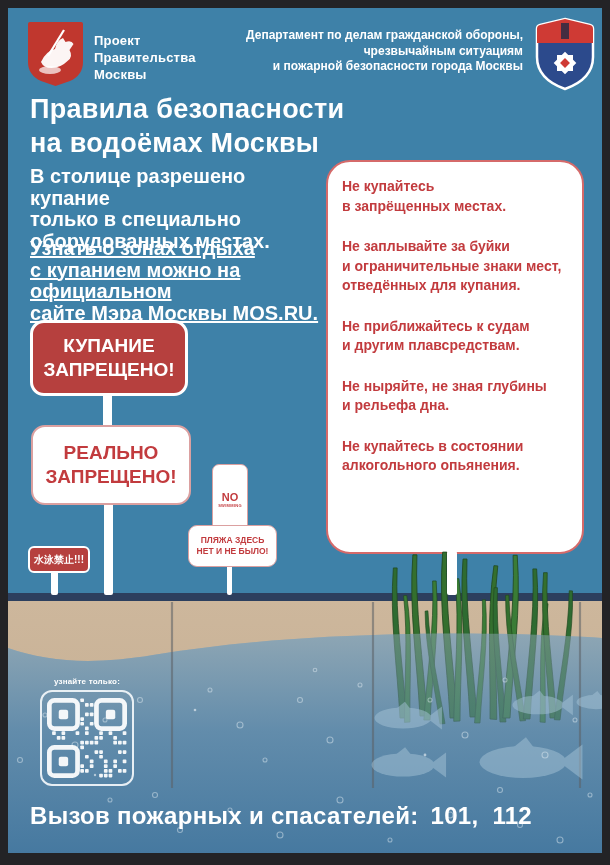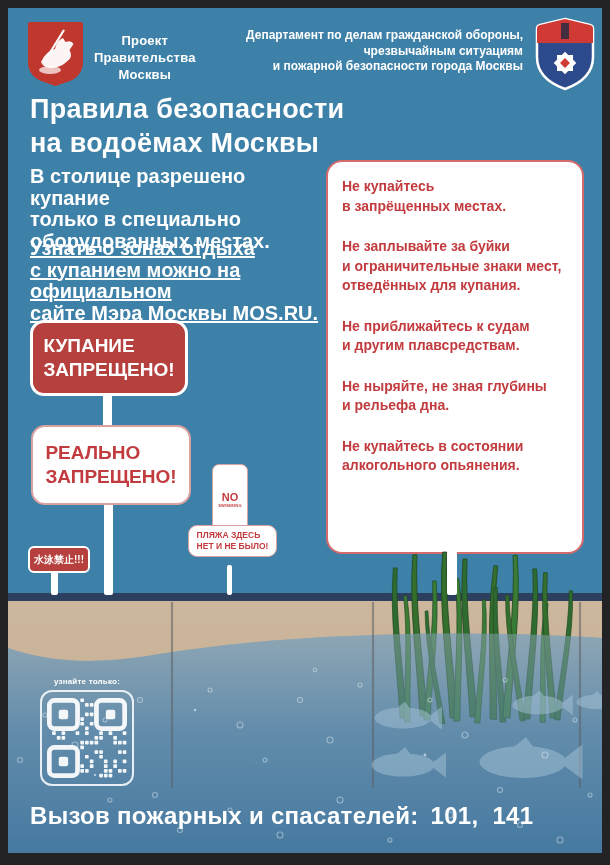--- a/index.html
+++ b/index.html
@@ -11,73 +11,73 @@
   }
   .pre{white-space:pre-line;}
   #poster{
     position:absolute;left:8px;top:8px;width:594px;height:845px;
     background:#3e81a8;overflow:hidden;
   }
   
   #left-logo{position:absolute;left:20px;top:14px;width:55px;height:64px;}
   #left-text{
     position:absolute;left:86px;top:24px;
-    color:#fff;font-weight:700;font-size:13px;line-height:17px;letter-spacing:.2px;text-align:center;
+    color:#fff;font-weight:700;font-size:13px;line-height:17px;letter-spacing:.2px;
   }
   #right-text{
     position:absolute;right:79px;top:20px;width:300px;
     color:#fff;font-weight:700;font-size:12px;line-height:15.5px;text-align:right;
   }
   #right-logo{position:absolute;left:525px;top:9px;width:64px;height:74px;}
   
   #page-title{
     position:absolute;left:22px;top:84px;
     color:#fff;font-weight:700;font-size:27px;line-height:34px;letter-spacing:.3px;
   }
   .intro-p{
     position:absolute;left:22px;width:300px;
     color:#fff;font-weight:700;font-size:20px;line-height:21.5px;
   }
   #intro-1{top:158px;}
   #intro-2{top:230px;text-decoration:underline;}
   
   #rules-card{
     position:absolute;left:318px;top:152px;width:258px;height:394px;
-    background:#fff;border:2px solid #d56a6a;border-radius:16px;
+    background:#fff;border:2px solid #d56a6a;border-radius:24px;
     box-sizing:border-box;padding:15px 12px 10px 14px;
   }
   .rule-item{
     color:#c23b3e;font-weight:700;font-size:14px;line-height:19.5px;
     margin-bottom:21px;white-space:pre-line;
   }
   
   .sign{
     position:absolute;box-sizing:border-box;border-radius:14px;
-    display:flex;align-items:center;justify-content:center;
+    display:flex;align-items:center;justify-content:center;text-align:center;
     font-weight:700;
   }
   #sign-prohibited{
     left:22px;top:312px;width:158px;height:76px;
     background:#b6403e;border:3px solid #fff;
     color:#fff;font-size:19px;line-height:24px;
   }
   #sign-really{
     left:23px;top:417px;width:160px;height:80px;
     background:#fff;border:2px solid #dba0a0;
     color:#c23b3e;font-size:19px;line-height:24px;
   }
   #sign-no-swimming{
     left:204px;top:456px;width:36px;height:72px;border-radius:7px;
     background:#fff;border:1.5px solid #dba0a0;
     color:#c23b3e;flex-direction:column;
   }
   #sign-no-swimming .big{font-size:11px;line-height:11px;}
   #sign-no-swimming .tiny{font-size:4px;line-height:6px;letter-spacing:.3px;}
   #sign-no-beach{
-    left:180px;top:517px;width:89px;height:32px;border-radius:9px;
+    left:180px;top:517px;width:89px;height:42px;border-radius:9px;
     background:#fff;border:1.5px solid #dba0a0;
     color:#c23b3e;font-size:8.5px;line-height:11.5px;
   }
   #sign-japanese{
     left:20px;top:538px;width:62px;height:27px;border-radius:6px;
     background:#b6403e;border:2px solid #fff;
     color:#fff;font-size:10px;line-height:10px;
   }
   .pole{position:absolute;background:#fff;border-radius:2px;}
   #pole-a{left:95px;top:386px;width:9px;height:33px;}
@@ -338,16 +338,16 @@
           <rect x="75.7" y="71.0" width="3.7" height="3.7" rx="0.8"></rect>
           <rect x="52.2" y="75.7" width="3.7" height="3.7" rx="0.8"></rect>
           <rect x="56.9" y="75.7" width="3.7" height="3.7" rx="0.8"></rect>
           <rect x="61.6" y="75.7" width="3.7" height="3.7" rx="0.8"></rect>
         </g>
     </svg>
   </div>
 
   <div id="footer">
     <span>Вызов пожарных и спасателей:</span>
-    <span class="nums">101,  141</span>
+    <span class="nums">101,  112</span>
   </div>
 
 </div>
 
 </body></html>

